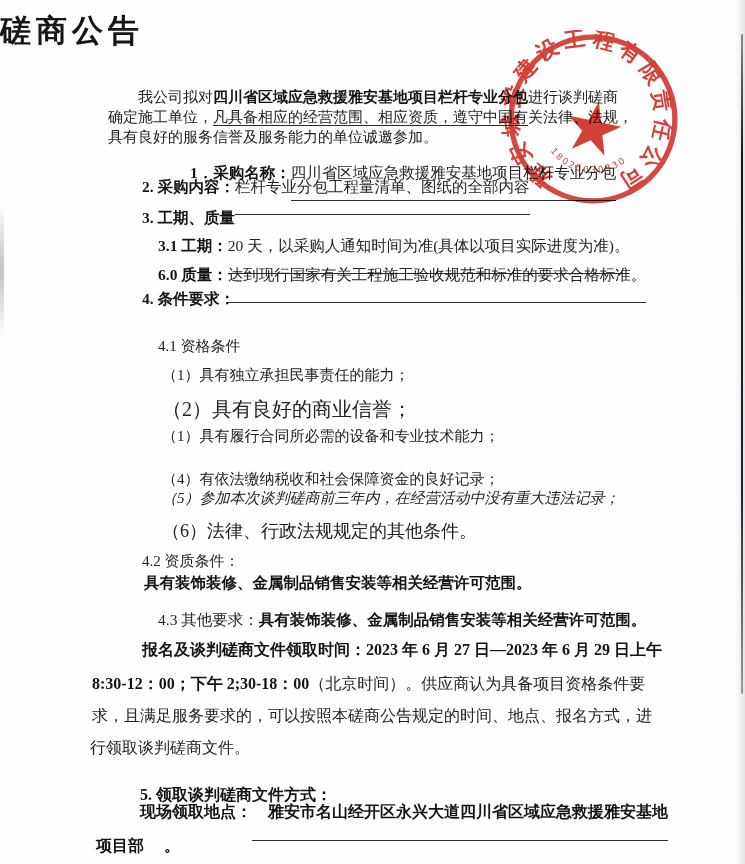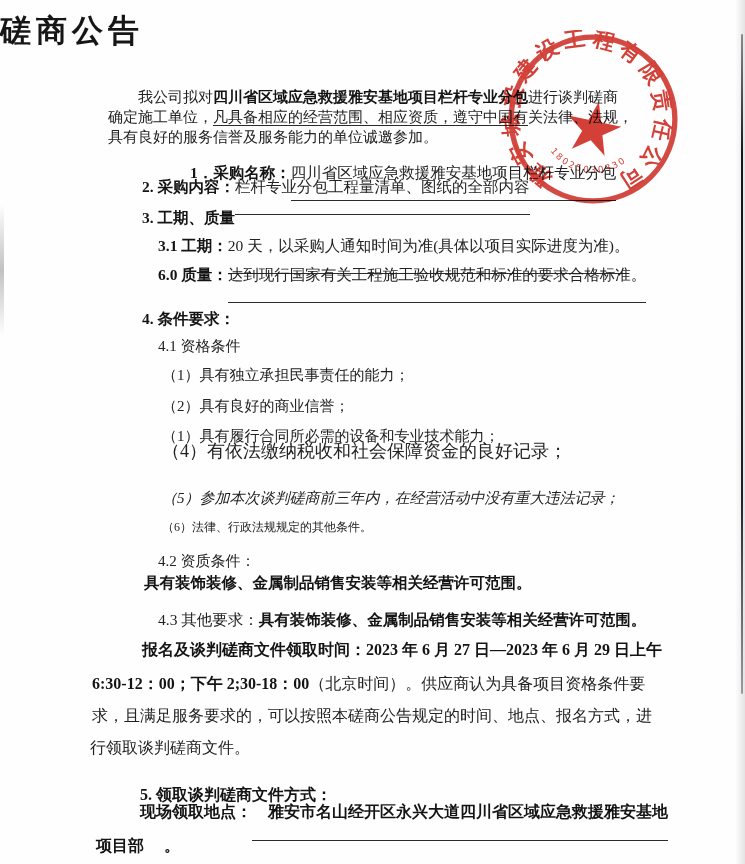--- a/index.html
+++ b/index.html
@@ -45,33 +45,33 @@
 
   <div id="lines">
       <div class="line" style="left: 108px; top: 88px; font-size: 15px;"><span>　　我公司拟对</span><span class="b u">四川省区域应急救援雅安基地项目栏杆专业分包</span><span>进行谈判磋商</span></div>
       <div class="line" style="left: 108px; top: 108px; font-size: 15px;"><span>确定施工单位，凡具备相应的经营范围、相应资质，遵守中国有关法律、法规，</span></div>
       <div class="line" style="left: 108px; top: 128px; font-size: 15px;"><span>具有良好的服务信誉及服务能力的单位诚邀参加。</span></div>
       <div class="line" style="left: 142px; top: 163px; font-size: 15.5px; margin-left: 48px;"><span class="b">1．采购名称：</span><span class="u">四川省区域应急救援雅安基地项目栏杆专业分包</span></div>
       <div class="line" style="left: 142px; top: 177px; font-size: 15.5px;"><span class="b">2. 采购内容：</span><span class="u">栏杆专业分包工程量清单、图纸的全部内容</span></div>
       <div class="line" style="left: 142px; top: 208px; font-size: 15.5px;"><span class="b">3. 工期、质量</span></div>
       <div class="line" style="left: 158px; top: 236px; font-size: 15.5px; text-decoration: underline;"><span class="b">3.1 工期：</span><span class="u">20 天，以采购人通知时间为准(具体以项目实际进度为准)。</span></div>
       <div class="line" style="left: 158px; top: 265px; font-size: 15.5px;"><span class="b">6.0 质量：</span><span class="u">达到现行国家有关工程施工验收规范和标准的要求合格标准。</span></div>
-      <div class="line" style="left: 142px; top: 309px; font-size: 15.5px;"><span class="b">4. 条件要求：</span></div>
+      <div class="line" style="left: 142px; top: 289px; font-size: 15.5px;"><span class="b">4. 条件要求：</span></div>
       <div class="line" style="left: 158px; top: 337px; font-size: 15px;"><span>4.1 资格条件</span></div>
       <div class="line" style="left: 162px; top: 366px; font-size: 15px;"><span>（1）具有独立承担民事责任的能力；</span></div>
-      <div class="line" style="left: 162px; top: 397px; font-size: 15px;"><span>（2）具有良好的商业信誉；</span></div>
+      <div class="line" style="left: 162px; top: 397px; font-size: 20px;"><span>（2）具有良好的商业信誉；</span></div>
       <div class="line" style="left: 162px; top: 427px; font-size: 15px;"><span>（1）具有履行合同所必需的设备和专业技术能力；</span></div>
-      <div class="line" style="left: 162px; top: 440px; font-size: 18px;"><span>（4）有依法缴纳税收和社会保障资金的良好记录；</span></div>
+      <div class="line" style="left: 162px; top: 470px; font-size: 15px;"><span>（4）有依法缴纳税收和社会保障资金的良好记录；</span></div>
       <div class="line" style="left: 162px; top: 489px; font-size: 15px; font-style: italic;"><span>（5）参加本次谈判磋商前三年内，在经营活动中没有重大违法记录；</span></div>
-      <div class="line" style="left: 162px; top: 520px; font-size: 12px;"><span>（6）法律、行政法规规定的其他条件。</span></div>
-      <div class="line" style="left: 158px; top: 552px; font-size: 15px;"><span>4.2 资质条件：</span></div>
+      <div class="line" style="left: 162px; top: 520px; font-size: 18px;"><span>（6）法律、行政法规规定的其他条件。</span></div>
+      <div class="line" style="left: 142px; top: 552px; font-size: 15px;"><span>4.2 资质条件：</span></div>
       <div class="line" style="left: 144px; top: 573px; font-size: 15.5px;"><span class="b">具有装饰装修、金属制品销售安装等相关经营许可范围。</span></div>
       <div class="line" style="left: 158px; top: 610px; font-size: 15.5px;"><span>4.3 其他要求：</span><span class="b">具有装饰装修、金属制品销售安装等相关经营许可范围。</span></div>
       <div class="line" style="left: 142px; top: 640px; font-size: 16px;"><span class="b">报名及谈判磋商文件领取时间：2023 年 6 月 27 日—2023 年 6 月 29 日上午</span></div>
-      <div class="line" style="left: 92px; top: 674px; font-size: 16px;"><span class="b">6:30-12：00；下午 2;30-18：00</span><span>（北京时间）。供应商认为具备项目资格条件要</span></div>
+      <div class="line" style="left: 92px; top: 674px; font-size: 16px;"><span class="b">8:30-12：00；下午 2;30-18：00</span><span>（北京时间）。供应商认为具备项目资格条件要</span></div>
       <div class="line" style="left: 92px; top: 706px; font-size: 16px;"><span>求，且满足服务要求的，可以按照本磋商公告规定的时间、地点、报名方式，进</span></div>
       <div class="line" style="left: 90px; top: 738px; font-size: 16px;"><span>行领取谈判磋商文件。</span></div>
       <div class="line" style="left: 140px; top: 770px; font-size: 16px; margin-top: 15px;"><span class="b">5. 领取谈判磋商文件方式：</span></div>
       <div class="line" style="left: 140px; top: 802px; font-size: 16px;"><span class="b">现场领取地点：</span><span class="b u">　雅安市名山经开区永兴大道四川省区域应急救援雅安基地</span></div>
       <div class="line" style="left: 96px; top: 836px; font-size: 16px;"><span class="b u">项目部　 。</span></div>
     </div>
 
   <svg id="seal" viewBox="0 0 200 200" xmlns="http://www.w3.org/2000/svg">
     <g color="#cf2f27">
       <circle cx="100" cy="100" r="92" fill="none" stroke="currentColor" stroke-width="6" opacity="0.95"></circle>

